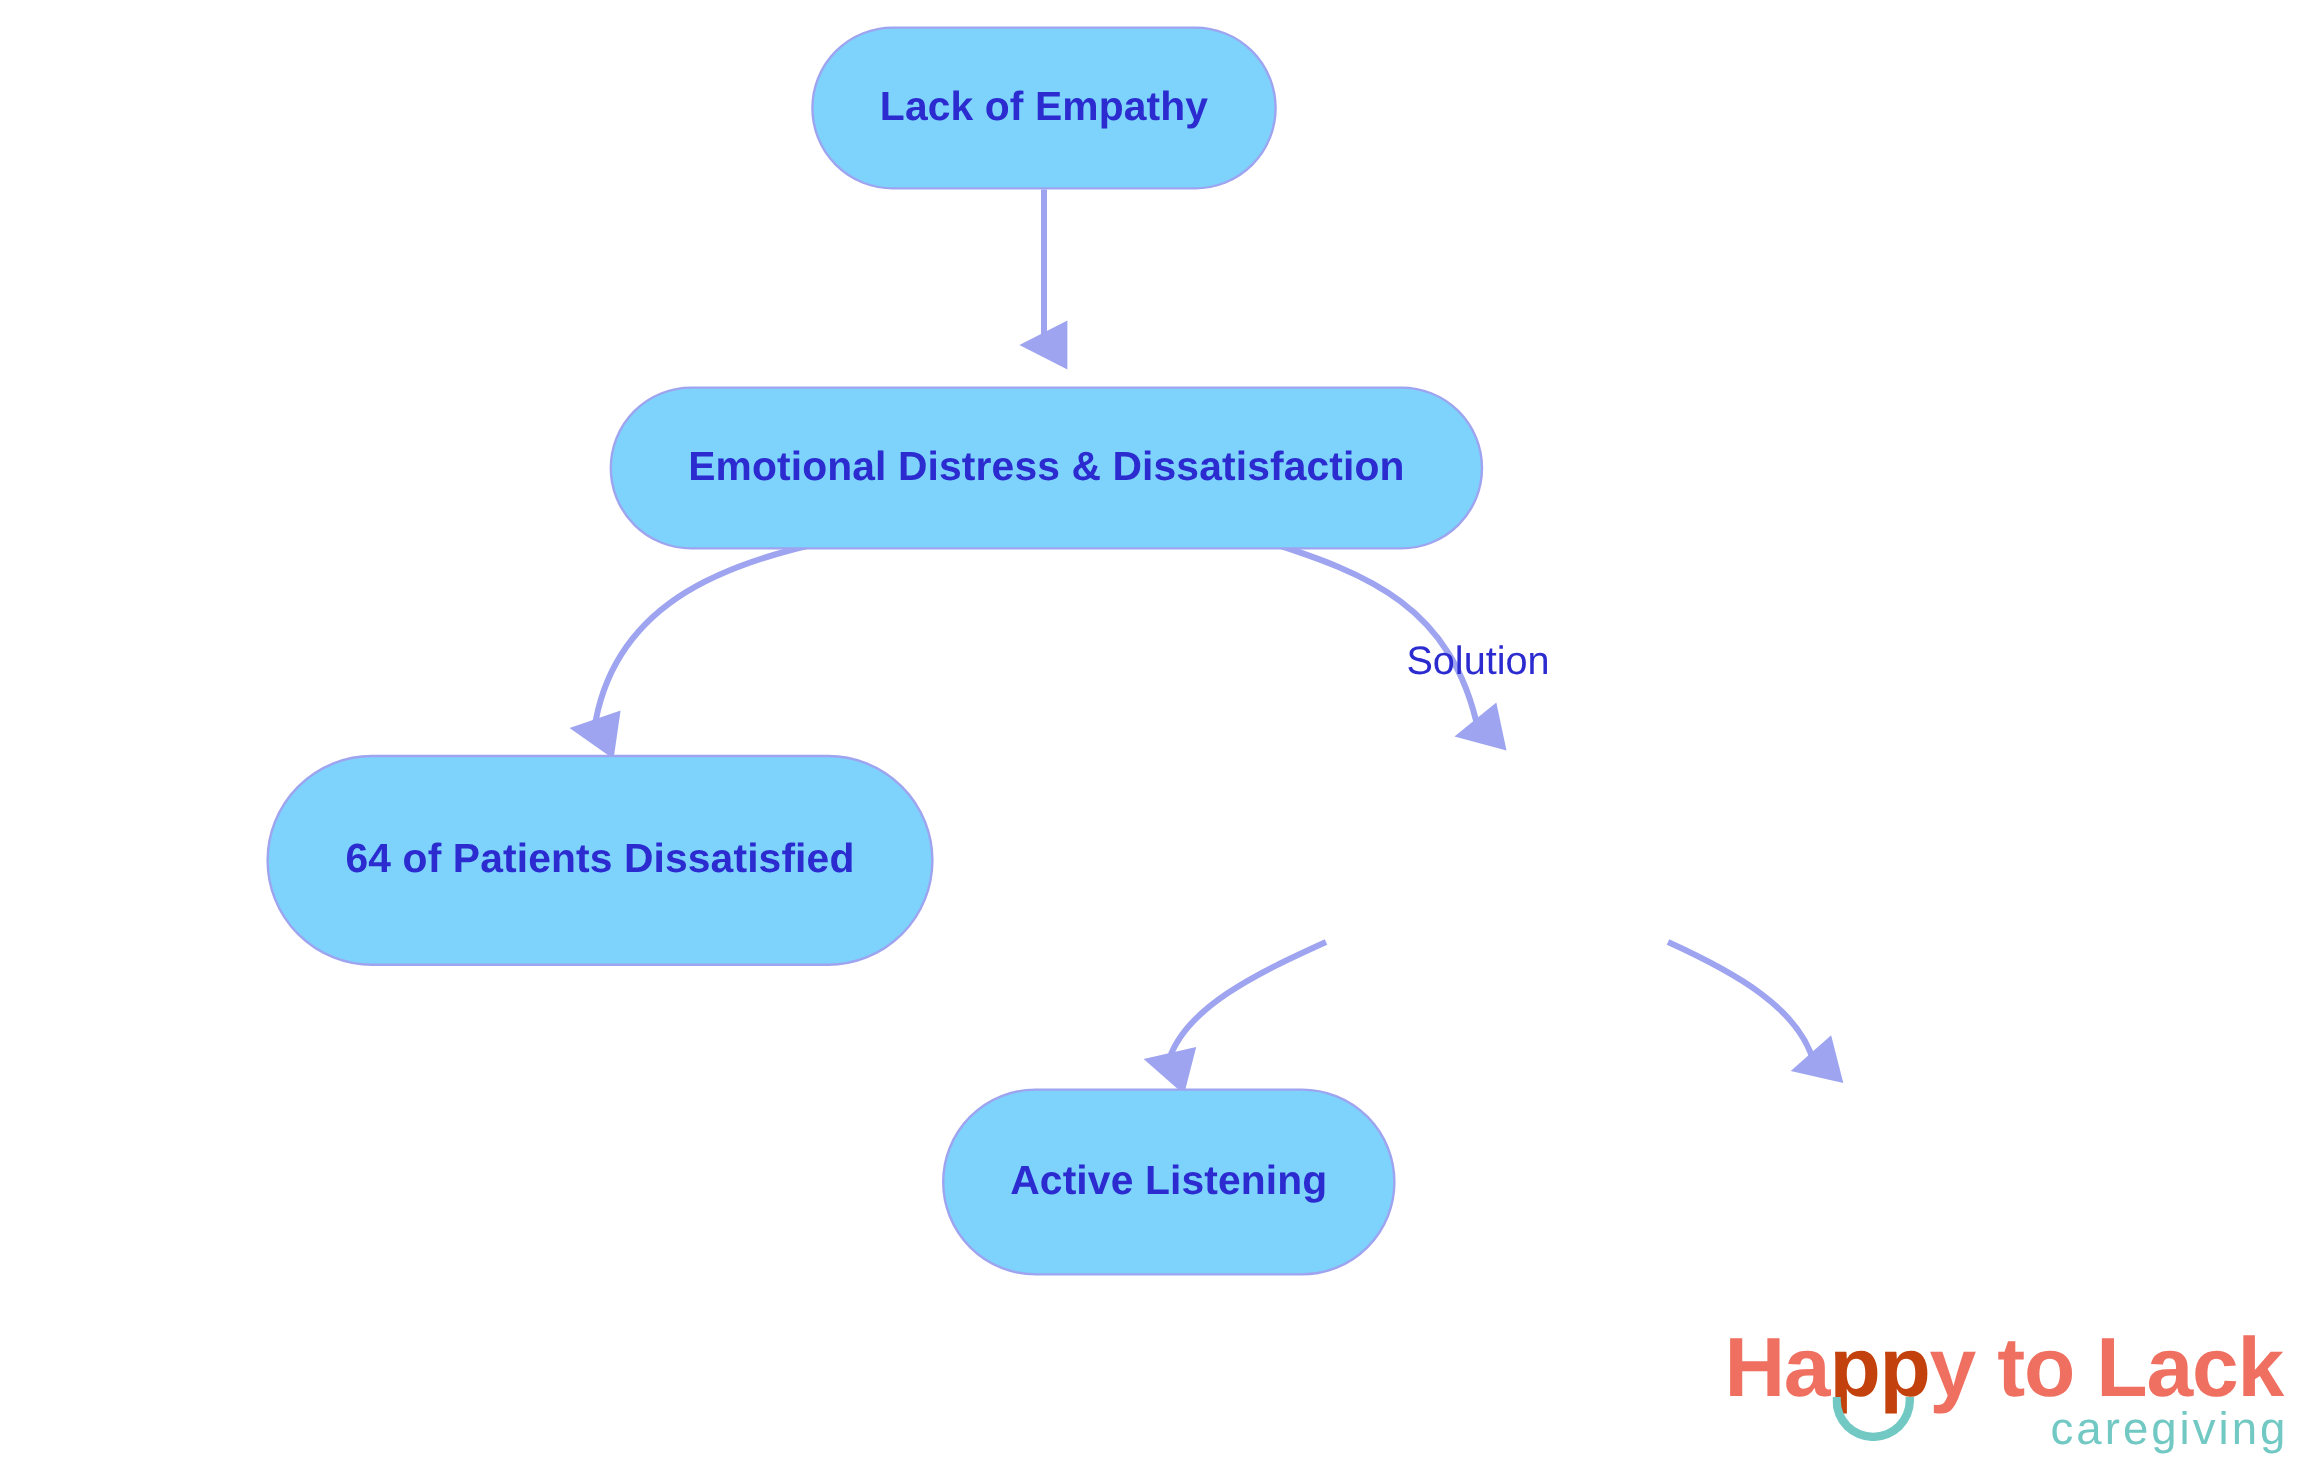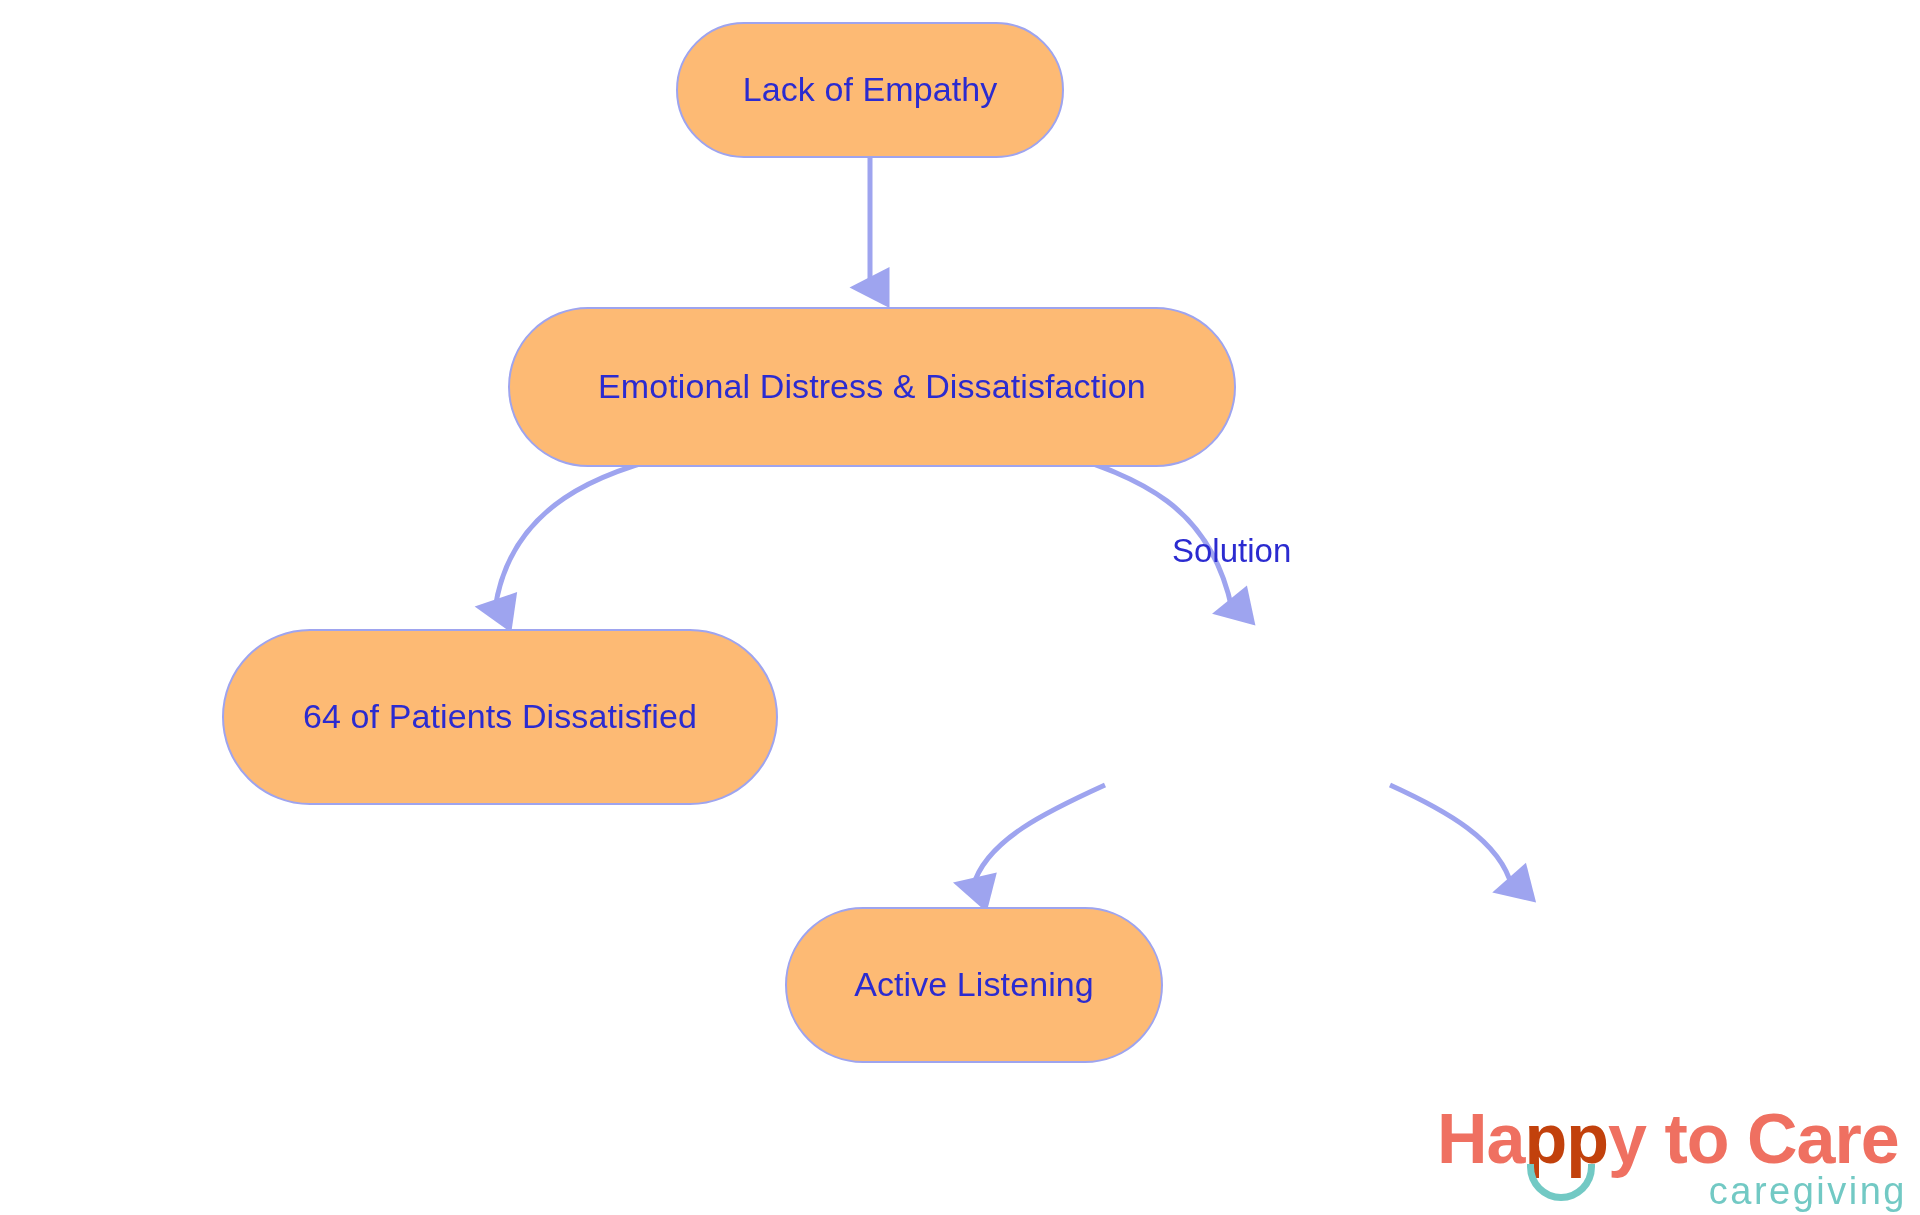--- a/index.html
+++ b/index.html
@@ -34,34 +34,34 @@
   }
 
   
   .node {
     position: absolute;
     z-index: 2;
     box-sizing: border-box;
     display: flex;
     align-items: center;
     justify-content: center;
-    background: #fdba74;
+    background: #7dd3fc;
     border: 2px solid #9ea4ef;
     border-radius: 999px;
     color: #2b2bd0;
     font-size: 34px;
-    font-weight: 400;
+    font-weight: 700;
     letter-spacing: 0.1px;
     white-space: nowrap;
     text-align: right;
     line-height: 1.1;
   }
 
   #node-lack-of-empathy      { left: 676px;  top: 22px;  width: 388px; height: 136px; }
-  #node-emotional-distress   { left: 508px;  top: 307px; width: 728px; height: 160px; }
+  #node-emotional-distress   { left: 508px;  top: 322px; width: 728px; height: 136px; }
   #node-patients-dissatisfied{ left: 222px;  top: 629px; width: 556px; height: 176px; }
   #node-improved-care        { left: 912px;  top: 629px; width: 664px; height: 156px; }
   #node-active-listening     { left: 785px;  top: 907px; width: 378px; height: 156px; }
   #node-validating-feelings  { left: 1302px; top: 907px; width: 422px; height: 156px; }
 
   
   .edge-label {
     position: absolute;
     z-index: 3;
     color: #2b2bd0;
@@ -148,18 +148,18 @@
 
 
   <div class="node" id="node-active-listening">
     <span>Active Listening</span>
   </div>
 
 
   <div class="edge-label" id="edge-label-solution">Solution</div>
 
   <div id="brand-logo">
-    <div id="brand-wordmark"><span class="brand-primary">Ha</span><span class="brand-accent">pp</span><span class="brand-primary">y</span><span class="brand-primary"> to </span><span class="brand-primary">Care</span></div>
+    <div id="brand-wordmark"><span class="brand-primary">Ha</span><span class="brand-accent">pp</span><span class="brand-primary">y</span><span class="brand-primary"> to </span><span class="brand-primary">Lack</span></div>
     <div id="brand-smile"></div>
     <div id="brand-tagline">caregiving</div>
   </div>
 
 </div>
 
 </body></html>

